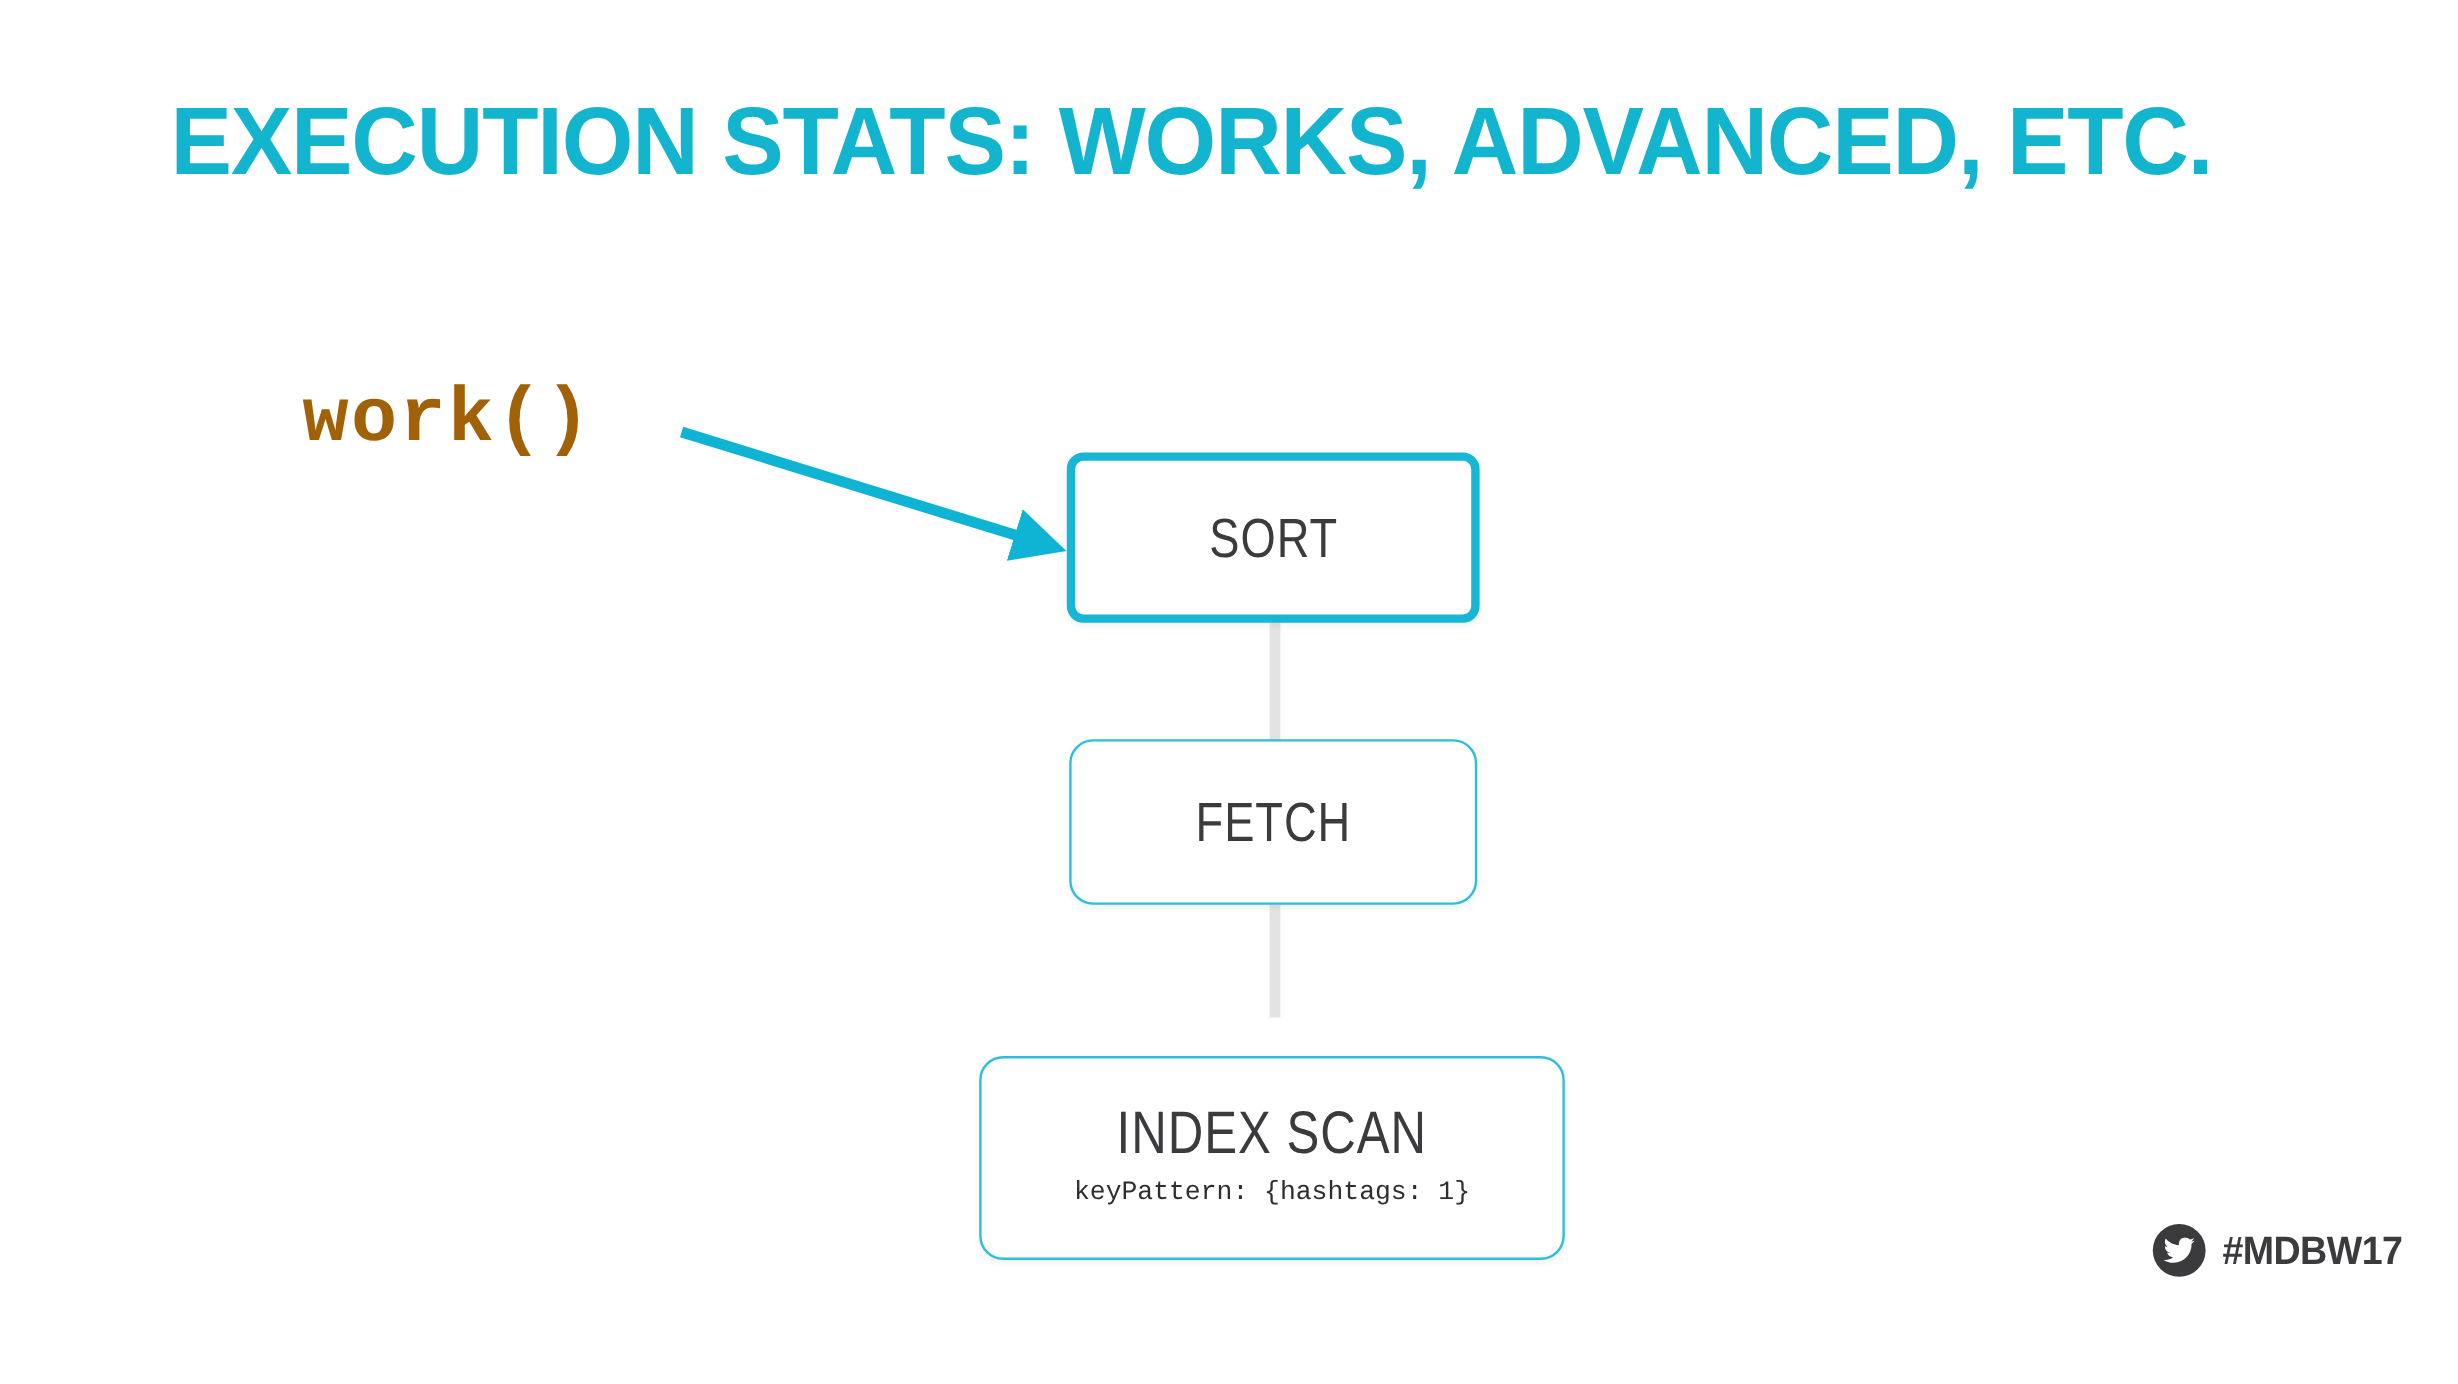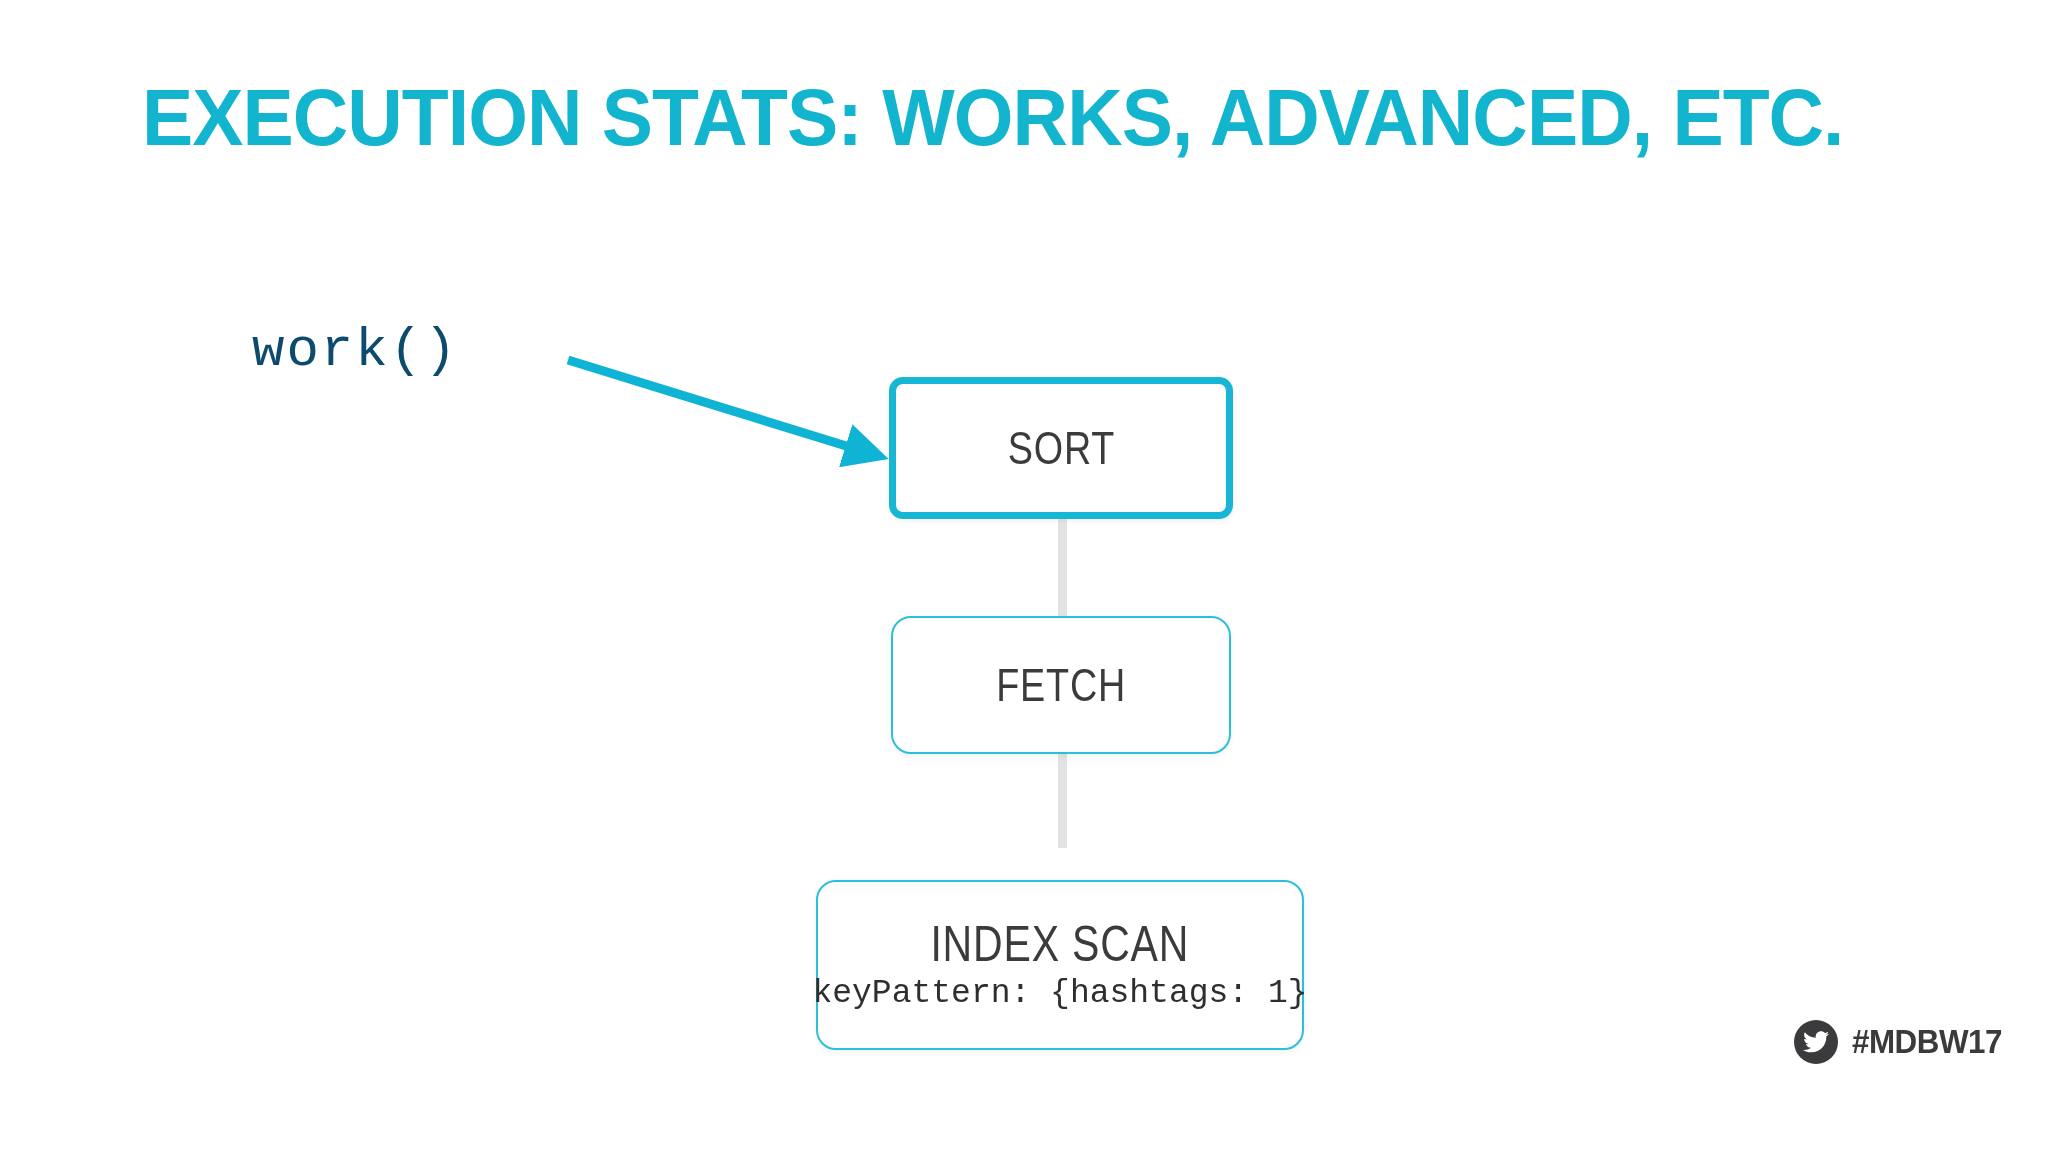--- a/index.html
+++ b/index.html
@@ -35,25 +35,26 @@
     transform: scaleX(0.96);
     transform-origin: left center;
   }
 
   
   #work-label {
     position: absolute;
     left: 216px;
     top: 310px;
     font-family: "Liberation Mono", "DejaVu Sans Mono", monospace;
-    font-size: 54px;
+    font-size: 64px;
     line-height: 82px;
-    color: #0c4a6e;
+    color: #a16207;
     white-space: nowrap;
     letter-spacing: 2px;
+    font-weight: bold;
   }
 
   
   #work-arrow {
     position: absolute;
     left: 510px;
     top: 330px;
     width: 360px;
     height: 160px;
     pointer-events: none;
@@ -128,21 +129,21 @@
     letter-spacing: 1px;
     transform: scaleX(0.82);
   }
   #node-index-scan .node-title {
     font-size: 50px;
     line-height: 56px;
     margin-bottom: 2px;
   }
   .node-sub {
     font-family: "Liberation Mono", "DejaVu Sans Mono", monospace;
-    font-size: 33px;
+    font-size: 22px;
     line-height: 40px;
     color: #2E2E30;
     letter-spacing: 0px;
     white-space: nowrap;
   }
 
   
   #footer-left {
     position: absolute;
     left: 102px;

